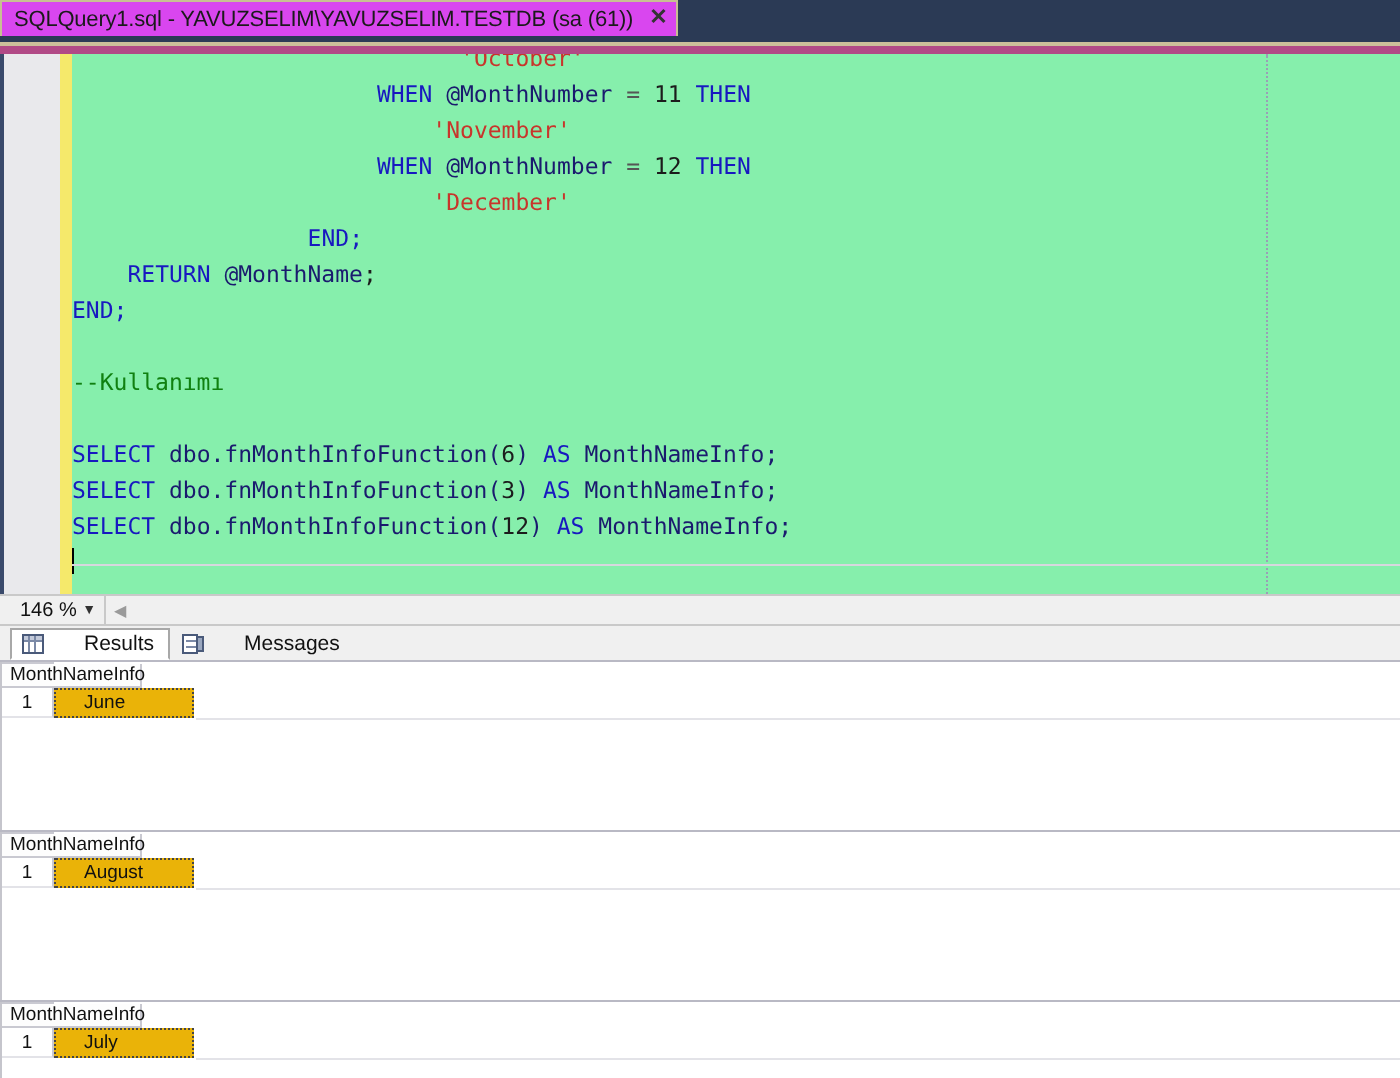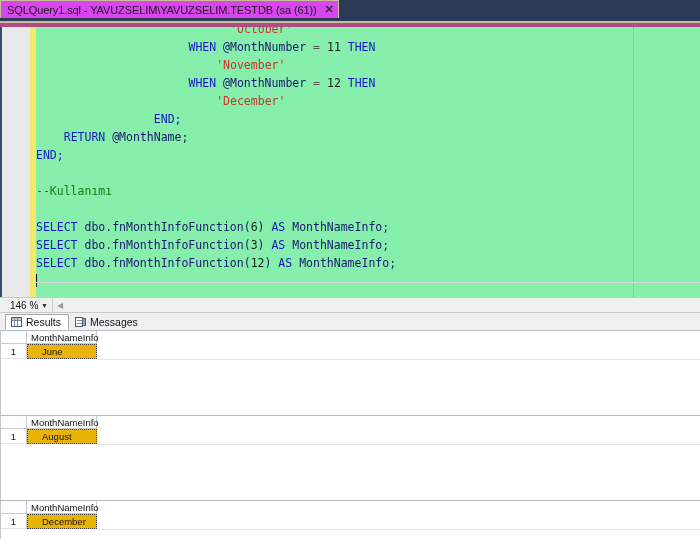--- a/index.html
+++ b/index.html
@@ -195,21 +195,21 @@
     background: #f0f0f0;
     display: flex;
     align-items: flex-end;
     padding-left: 5px;
     box-sizing: border-box;
   }
   .res-tab {
     height: 16px;
     display: flex;
     align-items: center;
-    gap: 4px;
+    gap: 20px;
     padding: 0 7px 0 5px;
     font-size: 10.5px;
     color: #111;
     border: 1px solid transparent;
     box-sizing: border-box;
   }
   .res-tab.active {
     background: #ffffff;
     border-color: #a8a8a8;
     border-bottom-color: #ffffff;
@@ -279,20 +279,21 @@
     height: 100%;
     border-left: 1px solid #c5c5cc;
     box-sizing: border-box;
   }
   .grid-header {
     position: absolute;
     left: 0; top: 0;
     height: 13px;
     display: flex;
     align-items: stretch;
+    flex-direction: column;
   }
   .gh-corner {
     width: 26px;
     background: #fdfdfd;
     border-right: 1px solid #c9c9d1;
     border-bottom: 1px solid #c9c9d1;
     box-sizing: border-box;
   }
   .gh-col {
     width: 70px;
@@ -428,19 +429,19 @@
         </div>
       </div>
       <div class="grid-block" style="top: 187px; height: 39px;">
         <div class="grid-inner">
           <div class="grid-header">
             <div class="gh-corner"></div>
             <div class="gh-col">MonthNameInfo</div>
           </div>
           <div class="grid-row">
             <div class="gr-num">1</div>
-            <div class="gr-cell">December</div>
+            <div class="gr-cell">July</div>
           </div>
           <div class="grid-rest"></div>
         </div>
       </div>
     </div>
 </div>
 
 </body></html>

